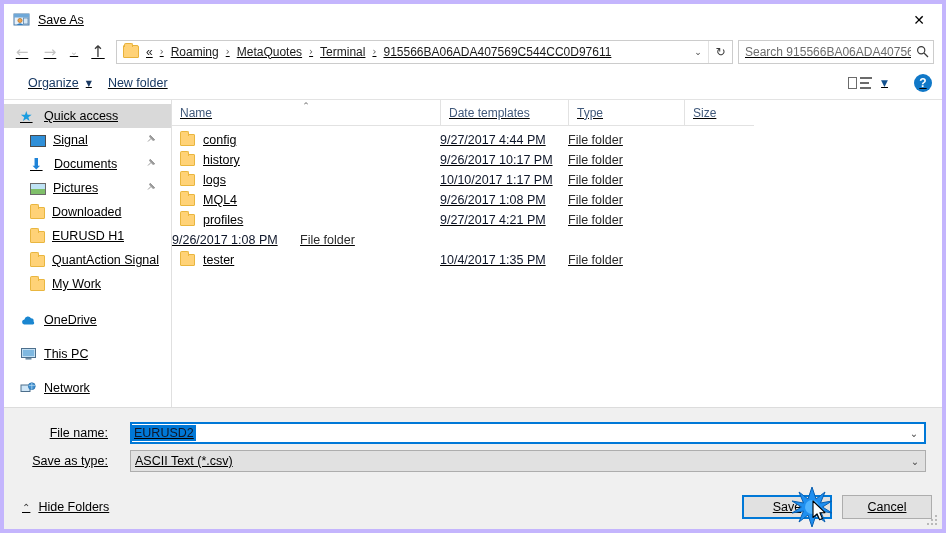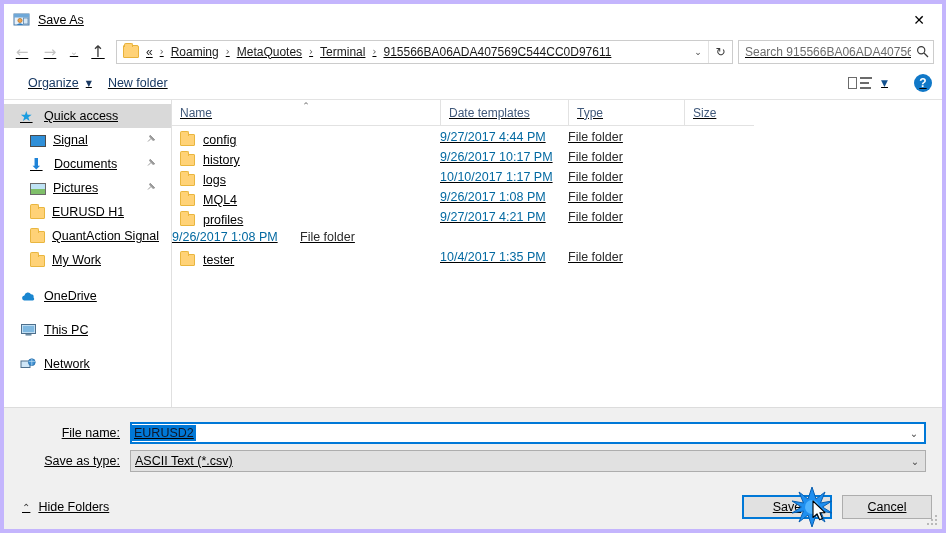--- a/index.html
+++ b/index.html
@@ -157,39 +157,39 @@
   .col:first-child { border-left:none; }
   .col.c-name { width:268px; }
   .col.c-date { width:128px; }
   .col.c-type { width:116px; }
   .col.c-size { width:70px; }
   .sortcaret {
     position:absolute; left:50%; top:1px; transform:translateX(-50%);
     font-size:9px; color:#6e6e6e; font-family:"DejaVu Sans", sans-serif;
   }
   .rows { padding-top:4px; }
-  .frow { height:20px; display:flex; font-size:12.5px; color:#000; }
+  .frow { height:20px; display:flex; align-items:center; font-size:12.5px; color:#000; }
   .frow .fn { width:268px; display:flex; align-items:center; padding-left:8px; }
   .frow .ff {
     width:15px; height:12px; background:#ffd277; border:1px solid #e9b63f;
     border-radius:1px; position:relative; margin-right:8px; flex:0 0 auto;
   }
   .frow .ff:before{ content:""; position:absolute; left:-1px; top:-4px; width:7px; height:4px;
     background:#ffd277; border:1px solid #e9b63f; border-bottom:none; border-radius:2px 2px 0 0;}
-  .frow .fd { width:128px; color:#0369a1; }
+  .frow .fd { width:128px; color:#0f172a; }
   .frow .ft { width:116px; color:#2b2b2b; }
   .frow .fs { width:70px; color:#2b2b2b; }
 
   
   .formarea {
     background:#f0f0f0; border-top:1px solid #dcdcdc;
     padding:14px 16px 0 16px; height:78px; min-height:78px;
   }
   .formrow { display:flex; align-items:center; height:22px; margin-bottom:6px; }
-  .formlabel { width:110px; text-align:right; padding-right:10px; font-size:12.5px; color:#000; }
+  .formlabel { width:110px; text-align:right; padding-right:22px; font-size:12.5px; color:#000; }
   .combo {
     flex:1; height:22px; display:flex; align-items:center; position:relative;
     background:#ffffff; border:1px solid #7a7a7a;
   }
   .combo.focused { border:2px solid #0078d7; }
   .combo.disabled { background:#e1e1e1; border:1px solid #adadad; }
   .combo .val { font-size:12.5px; padding-left:4px; color:#000; }
   .combo .val.sel { background:#0078d7; color:#0f172a; padding:1px 2px; }
   .combo .arrow {
     position:absolute; right:0; top:0; bottom:0; width:20px;
@@ -323,20 +323,24 @@
         <span class="ic ic-pic"></span>
         <span class="lbl">Pictures</span>
         <span class="pin">
           <svg width="11" height="11" viewBox="0 0 11 11">
               <path d="M2 8.5 L5 5.5 M4.2 2.2 L8.8 6.8 L7 7.4 L3.6 4 Z" stroke="#9a9a9a" fill="#9a9a9a" stroke-width="1"></path>
             </svg>
         </span>
       </div>
       <div class="side-item">
         <span class="ic ic-folder"></span>
+        <span class="lbl">Downloaded</span>
+      </div>
+      <div class="side-item">
+        <span class="ic ic-folder"></span>
         <span class="lbl">EURUSD H1</span>
       </div>
       <div class="side-item">
         <span class="ic ic-folder"></span>
         <span class="lbl">QuantAction Signal</span>
       </div>
       <div class="side-item">
         <span class="ic ic-folder"></span>
         <span class="lbl">My Work</span>
       </div>

